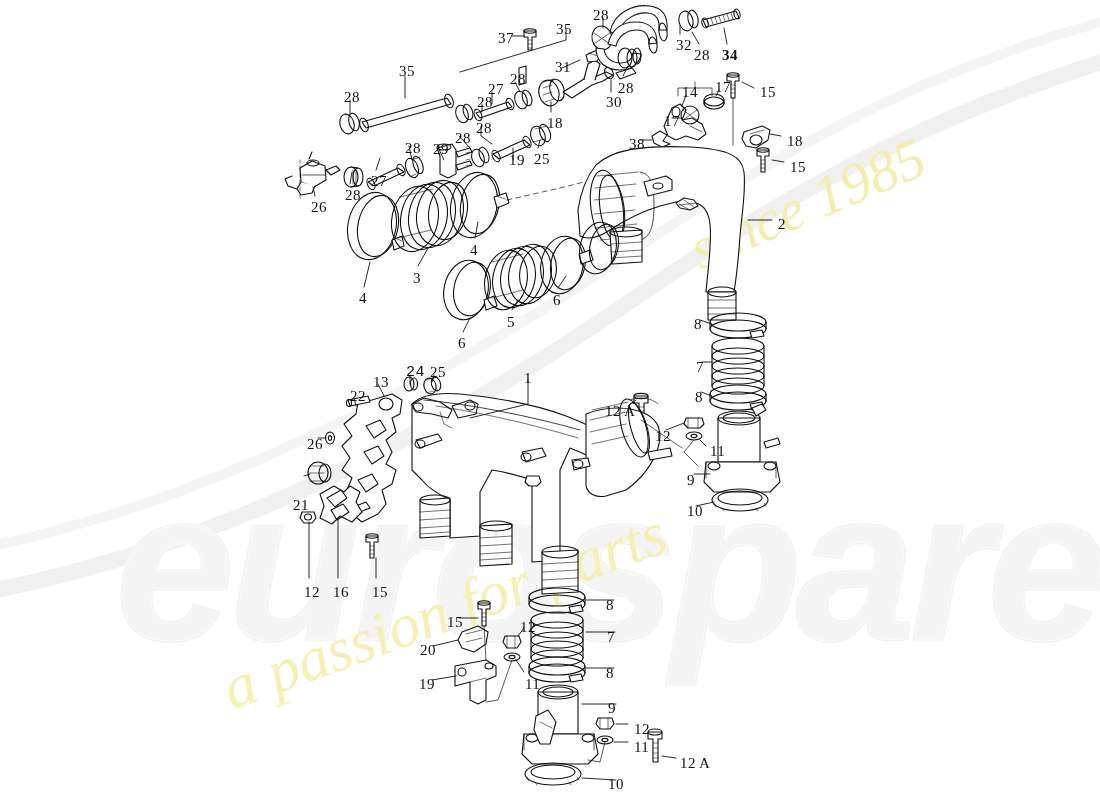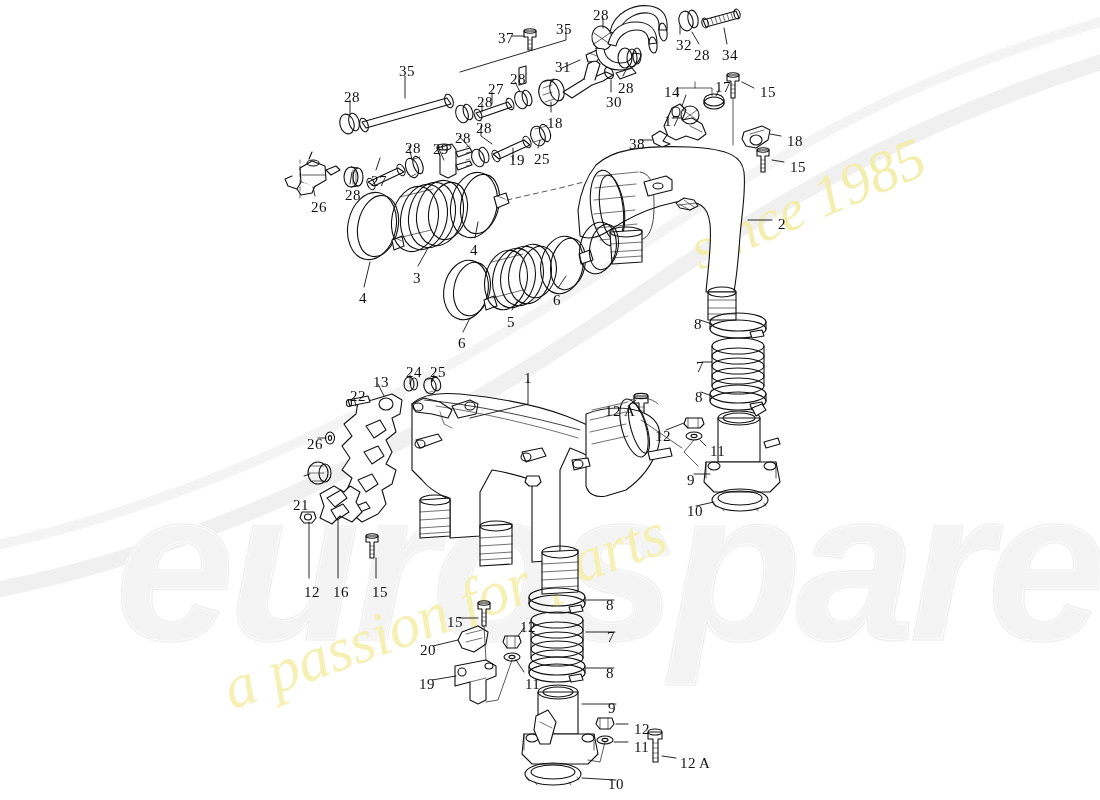--- a/index.html
+++ b/index.html
@@ -670,30 +670,30 @@
     </g>
   </svg>
 
   <div id="callouts">
       <div class="lbl" style="left: 399px; top: 64px;">35</div>
       <div class="lbl" style="left: 498px; top: 31px;">37</div>
       <div class="lbl" style="left: 556px; top: 22px;">35</div>
       <div class="lbl" style="left: 593px; top: 8px;">28</div>
       <div class="lbl" style="left: 676px; top: 38px;">32</div>
       <div class="lbl" style="left: 694px; top: 48px;">28</div>
-      <div class="lbl" style="left: 722px; top: 48px;">34</div>
+      <div class="lbl" style="left: 722px; top: 48px; font-weight: bold;">34</div>
       <div class="lbl" style="left: 344px; top: 90px;">28</div>
       <div class="lbl" style="left: 477px; top: 95px;">28</div>
       <div class="lbl" style="left: 488px; top: 82px;">27</div>
       <div class="lbl" style="left: 510px; top: 72px;">28</div>
       <div class="lbl" style="left: 618px; top: 81px;">28</div>
       <div class="lbl" style="left: 555px; top: 60px;">31</div>
       <div class="lbl" style="left: 606px; top: 95px;">30</div>
       <div class="lbl" style="left: 547px; top: 116px;">18</div>
-      <div class="lbl" style="left: 664px; top: 85px;">14</div>
+      <div class="lbl" style="left: 682px; top: 85px;">14</div>
       <div class="lbl" style="left: 715px; top: 80px;">17</div>
       <div class="lbl" style="left: 760px; top: 85px;">15</div>
       <div class="lbl" style="left: 664px; top: 114px;">17</div>
       <div class="lbl" style="left: 787px; top: 134px;">18</div>
       <div class="lbl" style="left: 629px; top: 137px;">38</div>
       <div class="lbl" style="left: 790px; top: 160px;">15</div>
       <div class="lbl" style="left: 476px; top: 121px;">28</div>
       <div class="lbl" style="left: 509px; top: 153px;">19</div>
       <div class="lbl" style="left: 534px; top: 152px;">25</div>
       <div class="lbl" style="left: 405px; top: 141px;">28</div>
@@ -710,21 +710,21 @@
       <div class="lbl" style="left: 507px; top: 315px;">5</div>
       <div class="lbl" style="left: 458px; top: 336px;">6</div>
       <div class="lbl" style="left: 694px; top: 317px;">8</div>
       <div class="lbl" style="left: 696px; top: 360px;">7</div>
       <div class="lbl" style="left: 695px; top: 390px;">8</div>
       <div class="lbl" style="left: 605px; top: 404px;">12 A</div>
       <div class="lbl" style="left: 655px; top: 429px;">12</div>
       <div class="lbl" style="left: 710px; top: 444px;">11</div>
       <div class="lbl" style="left: 687px; top: 473px;">9</div>
       <div class="lbl" style="left: 687px; top: 504px;">10</div>
-      <div class="lbl" style="left: 406px; top: 365px;">24</div>
+      <div class="lbl" style="left: 406px; top: 365px; font-family: Liberation Mono, monospace;">24</div>
       <div class="lbl" style="left: 430px; top: 365px;">25</div>
       <div class="lbl" style="left: 524px; top: 371px;">1</div>
       <div class="lbl" style="left: 373px; top: 375px;">13</div>
       <div class="lbl" style="left: 350px; top: 389px;">22</div>
       <div class="lbl" style="left: 307px; top: 437px;">26</div>
       <div class="lbl" style="left: 293px; top: 498px;">21</div>
       <div class="lbl" style="left: 304px; top: 585px;">12</div>
       <div class="lbl" style="left: 333px; top: 585px;">16</div>
       <div class="lbl" style="left: 372px; top: 585px;">15</div>
       <div class="lbl" style="left: 606px; top: 598px;">8</div>

